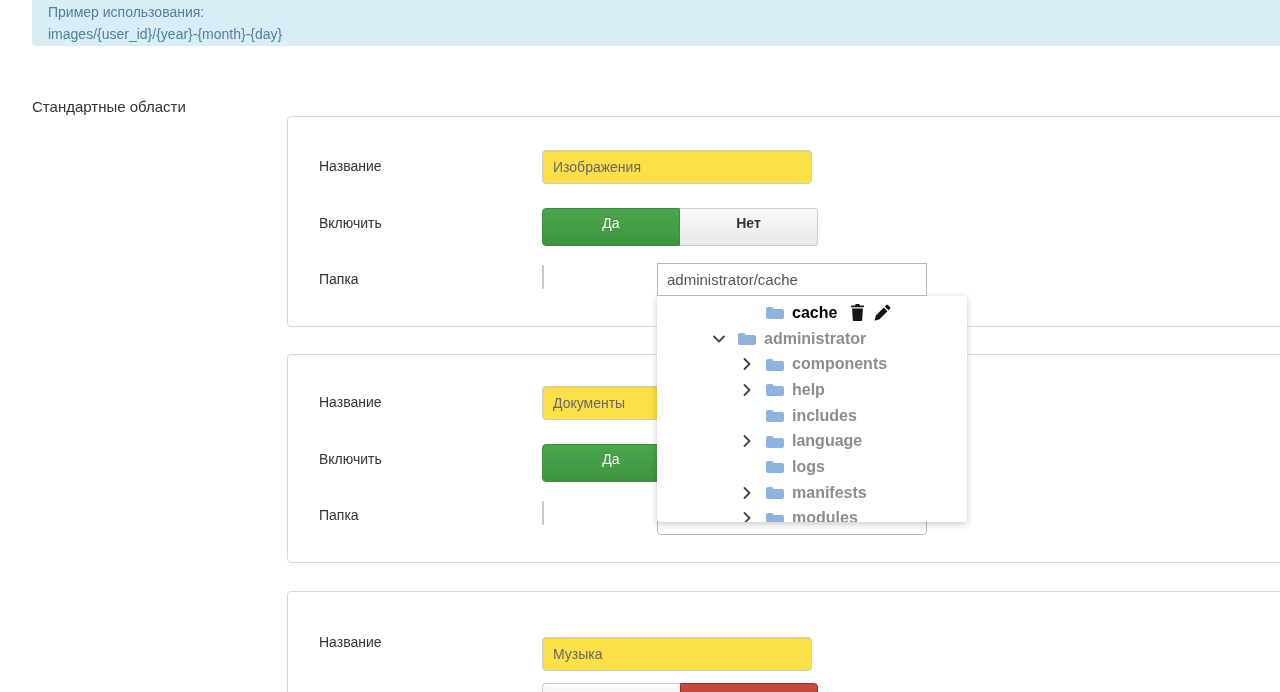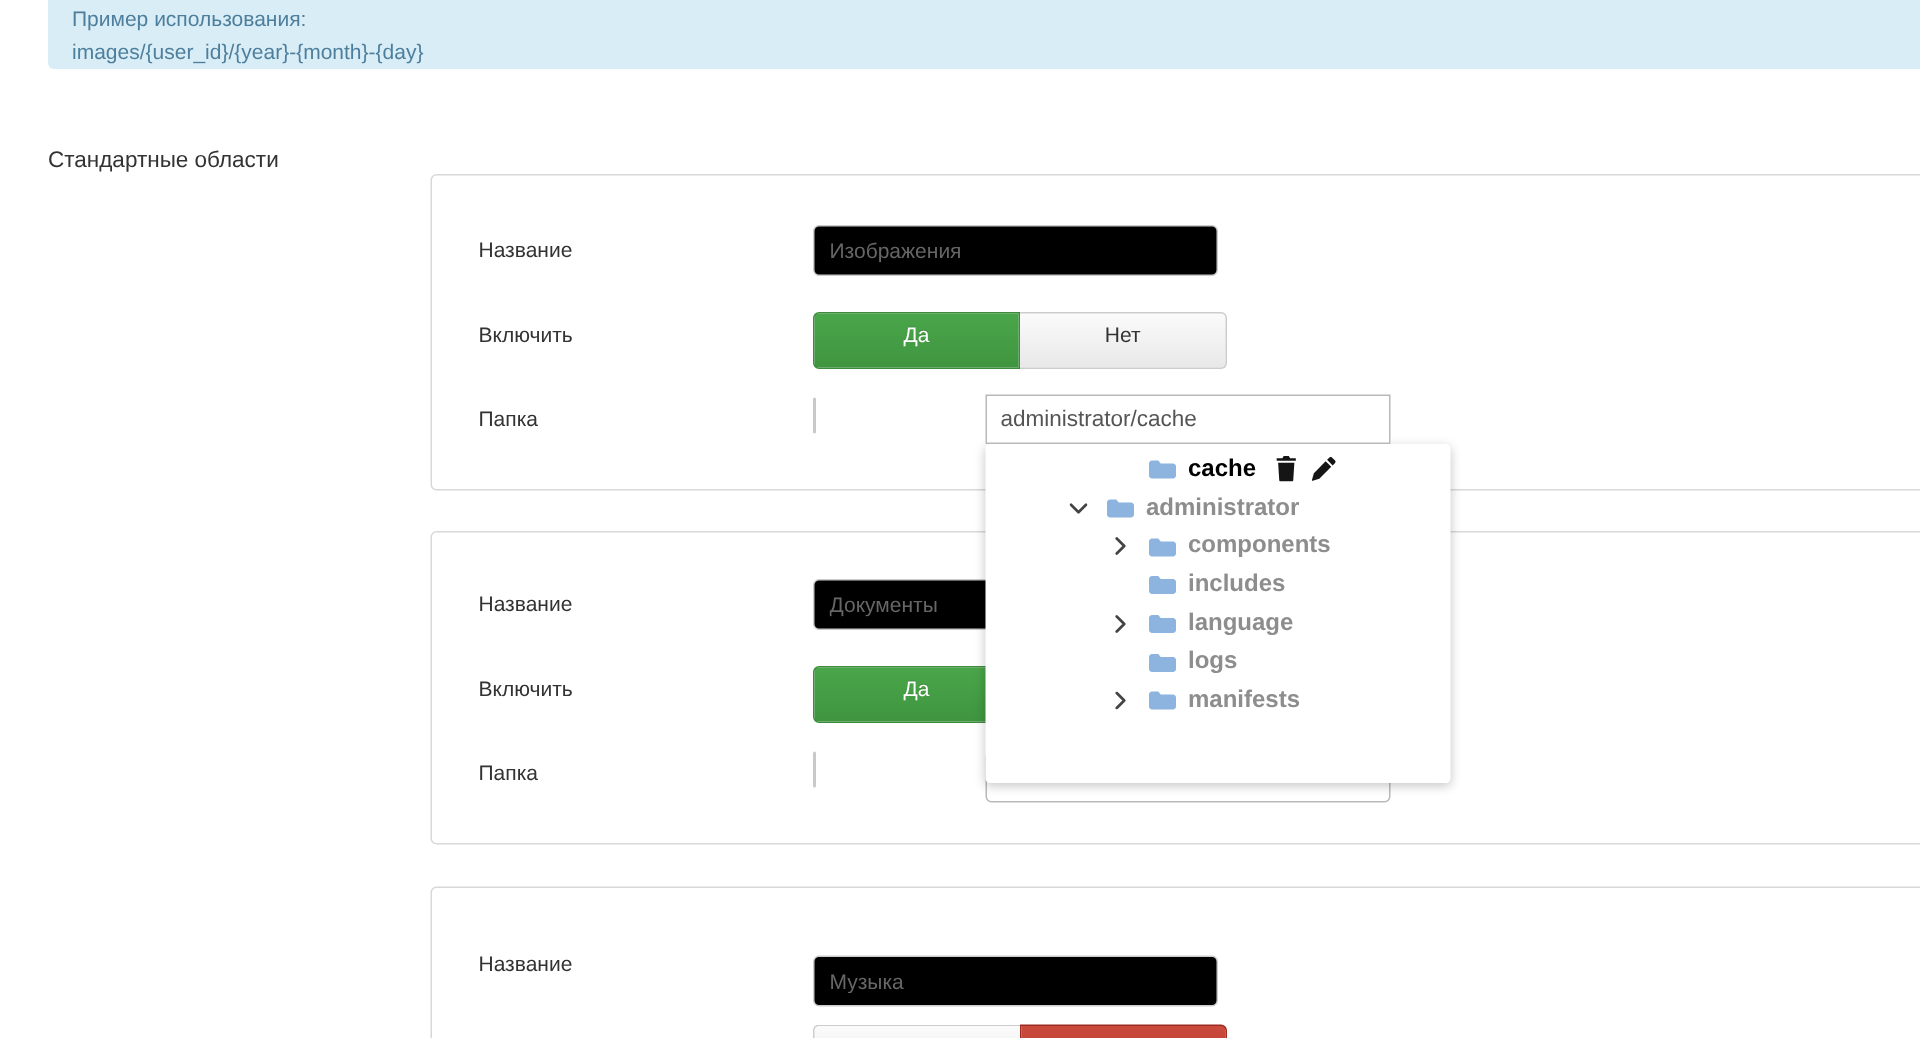--- a/index.html
+++ b/index.html
@@ -26,33 +26,33 @@
     border:1px solid #d8d8d8; border-radius:4px;
   }
   #panel-1 { top:116px; height:211px; }
   #panel-2 { top:354px; height:209px; }
   #panel-3 { top:591px; height:130px; }
 
   .ctl-label { position:absolute; left:31px; font-size:14px; color:#333; white-space:nowrap;text-align:right; }
 
   .input-ro {
     position:absolute; left:254px; width:270px; height:34px;
-    background:#000000; border:1px solid #ccc; border-radius:4px;
+    background:#fde047; border:1px solid #ccc; border-radius:4px;
     color:#666; font-size:14px; padding:0 10px;
     box-shadow:inset 0 1px 1px rgba(0,0,0,0.06);
     font-family:"Liberation Sans", sans-serif;
   }
 
   .toggle { position:absolute; left:254px; display:flex; }
   .tbtn {
     width:138px; height:38px; font-size:14px; line-height:29px;
     text-align:center; cursor:pointer;
   }
   .tbtn.first { border-radius:4px 0 0 4px; }
-  .tbtn.last  { border-radius:0 4px 4px 0; }
+  .tbtn.last  { border-radius:0 4px 4px 0;font-weight:bold; }
   .tbtn.on-green {
     background:linear-gradient(#4aa64a,#3f953f); border:1px solid #3d8b3d;
     color:#fff; text-shadow:0 -1px 0 rgba(0,0,0,0.15);
   }
   .tbtn.on-red {
     background:linear-gradient(#ca4a3d,#b5382c); border:1px solid #9c2b21;
     color:#fff; text-shadow:0 -1px 0 rgba(0,0,0,0.15);
   }
   .tbtn.off {
     background:linear-gradient(#fbfbfb,#e8e8e8); border:1px solid #ccc; color:#333;
@@ -189,20 +189,33 @@
         </svg>
       </span>
       <span class="folder-ic">
         <svg width="20" height="16" viewBox="0 0 20 16">
           <path d="M1 4c0-1.1.9-2 2-2h4.2l1.6 2H17c1.1 0 2 .9 2 2v6c0 1.1-.9 2-2 2H3c-1.1 0-2-.9-2-2V4z" fill="#8cb4de"></path>
         </svg>
       </span>
       <span>components</span>
     </div>
     <div class="tree-row level1">
+      <span class="chev">
+        <svg width="8" height="12" viewBox="0 0 8 12">
+          <path d="M1.5 1l5 5-5 5" stroke="#444" stroke-width="1.8" fill="none" stroke-linecap="round" stroke-linejoin="round"></path>
+        </svg>
+      </span>
+      <span class="folder-ic">
+        <svg width="20" height="16" viewBox="0 0 20 16">
+          <path d="M1 4c0-1.1.9-2 2-2h4.2l1.6 2H17c1.1 0 2 .9 2 2v6c0 1.1-.9 2-2 2H3c-1.1 0-2-.9-2-2V4z" fill="#8cb4de"></path>
+        </svg>
+      </span>
+      <span>help</span>
+    </div>
+    <div class="tree-row level1">
       <span class="chev"></span>
       <span class="folder-ic">
         <svg width="20" height="16" viewBox="0 0 20 16">
           <path d="M1 4c0-1.1.9-2 2-2h4.2l1.6 2H17c1.1 0 2 .9 2 2v6c0 1.1-.9 2-2 2H3c-1.1 0-2-.9-2-2V4z" fill="#8cb4de"></path>
         </svg>
       </span>
       <span>includes</span>
     </div>
     <div class="tree-row level1">
       <span class="chev">
@@ -232,13 +245,26 @@
           <path d="M1.5 1l5 5-5 5" stroke="#444" stroke-width="1.8" fill="none" stroke-linecap="round" stroke-linejoin="round"></path>
         </svg>
       </span>
       <span class="folder-ic">
         <svg width="20" height="16" viewBox="0 0 20 16">
           <path d="M1 4c0-1.1.9-2 2-2h4.2l1.6 2H17c1.1 0 2 .9 2 2v6c0 1.1-.9 2-2 2H3c-1.1 0-2-.9-2-2V4z" fill="#8cb4de"></path>
         </svg>
       </span>
       <span>manifests</span>
     </div>
+    <div class="tree-row level1">
+      <span class="chev">
+        <svg width="8" height="12" viewBox="0 0 8 12">
+          <path d="M1.5 1l5 5-5 5" stroke="#444" stroke-width="1.8" fill="none" stroke-linecap="round" stroke-linejoin="round"></path>
+        </svg>
+      </span>
+      <span class="folder-ic">
+        <svg width="20" height="16" viewBox="0 0 20 16">
+          <path d="M1 4c0-1.1.9-2 2-2h4.2l1.6 2H17c1.1 0 2 .9 2 2v6c0 1.1-.9 2-2 2H3c-1.1 0-2-.9-2-2V4z" fill="#8cb4de"></path>
+        </svg>
+      </span>
+      <span>modules</span>
+    </div>
   </div>
 
 </body></html>

